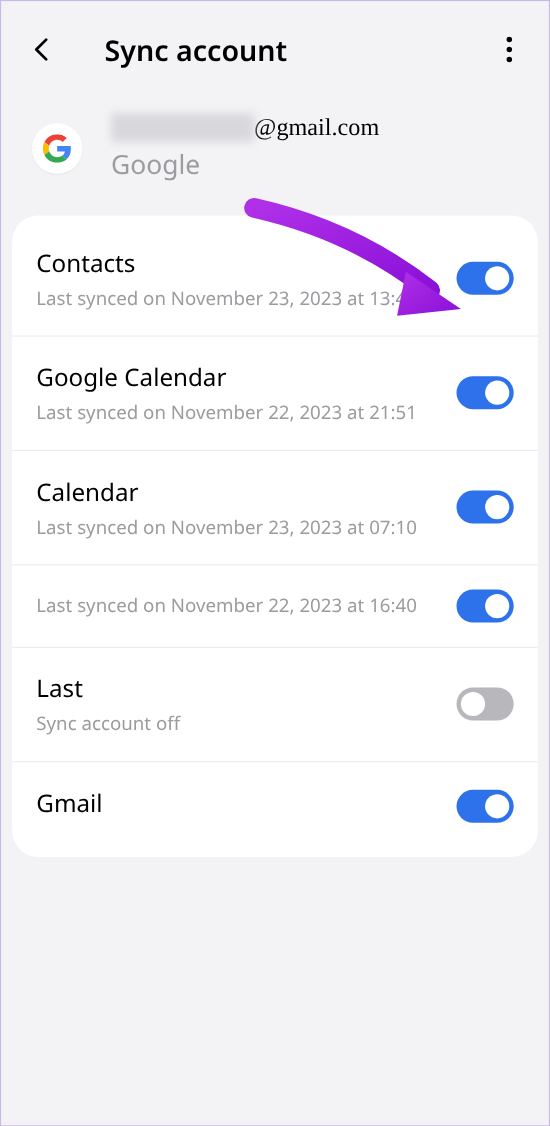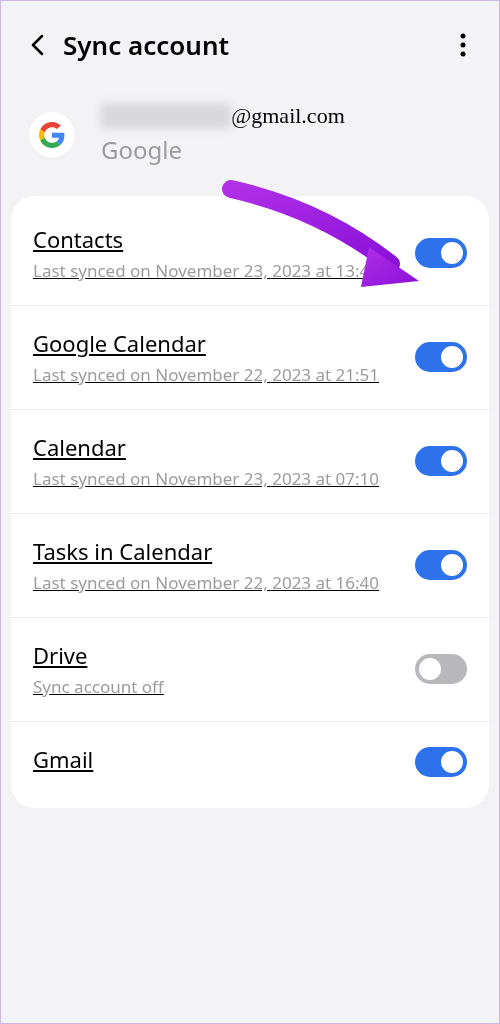--- a/index.html
+++ b/index.html
@@ -9,20 +9,21 @@
   width: 500px;
   height: 1024px;
   overflow: hidden;
   position: relative;
   border: 1px solid #c9b8e8;
 }
 .header {
   display: flex;
   align-items: center;
   padding: 24px 16px 16px 16px;
+  gap: 32px;
 }
 .back-btn {
   width: 40px;
   height: 40px;
   display: flex;
   align-items: center;
   justify-content: center;
   cursor: pointer;
   font-size: 22px;
 }
@@ -78,21 +79,20 @@
 .account-provider {
   font-size: 24px;
   color: #9c9ca0;
   margin-top: 4px;
 }
 .card {
   background: #fff;
   margin: 0 10px;
   border-radius: 24px;
   padding: 6px 0;
-  text-decoration: underline;
 }
 .sync-item {
   display: flex;
   align-items: center;
   padding: 22px 22px;
   border-bottom: 1px solid #eceaee;
 }
 .sync-item:last-child { border-bottom: none; }
 .sync-text { flex: 1; padding-right: 16px; }
 .sync-title {
@@ -196,31 +196,30 @@
       <div class="sync-title">Calendar</div>
       <div class="sync-sub">Last synced on November 23, 2023 at 07:10</div>
     </div>
     <div class="toggle on">
         <div class="toggle-knob"></div>
       </div>
   </div>
 
   <div class="sync-item">
     <div class="sync-text">
-      <div class="sync-title">Tasks in Calendar</div>
       <div class="sync-sub">Last synced on November 22, 2023 at 16:40</div>
     </div>
     <div class="toggle on">
         <div class="toggle-knob"></div>
       </div>
   </div>
 
   <div class="sync-item">
     <div class="sync-text">
-      <div class="sync-title">Drive</div>
+      <div class="sync-title">Last</div>
       <div class="sync-sub">Sync account off</div>
     </div>
     <div class="toggle off">
         <div class="toggle-knob"></div>
       </div>
   </div>
 
   <div class="sync-item">
     <div class="sync-text">
       <div class="sync-title">Gmail</div>

